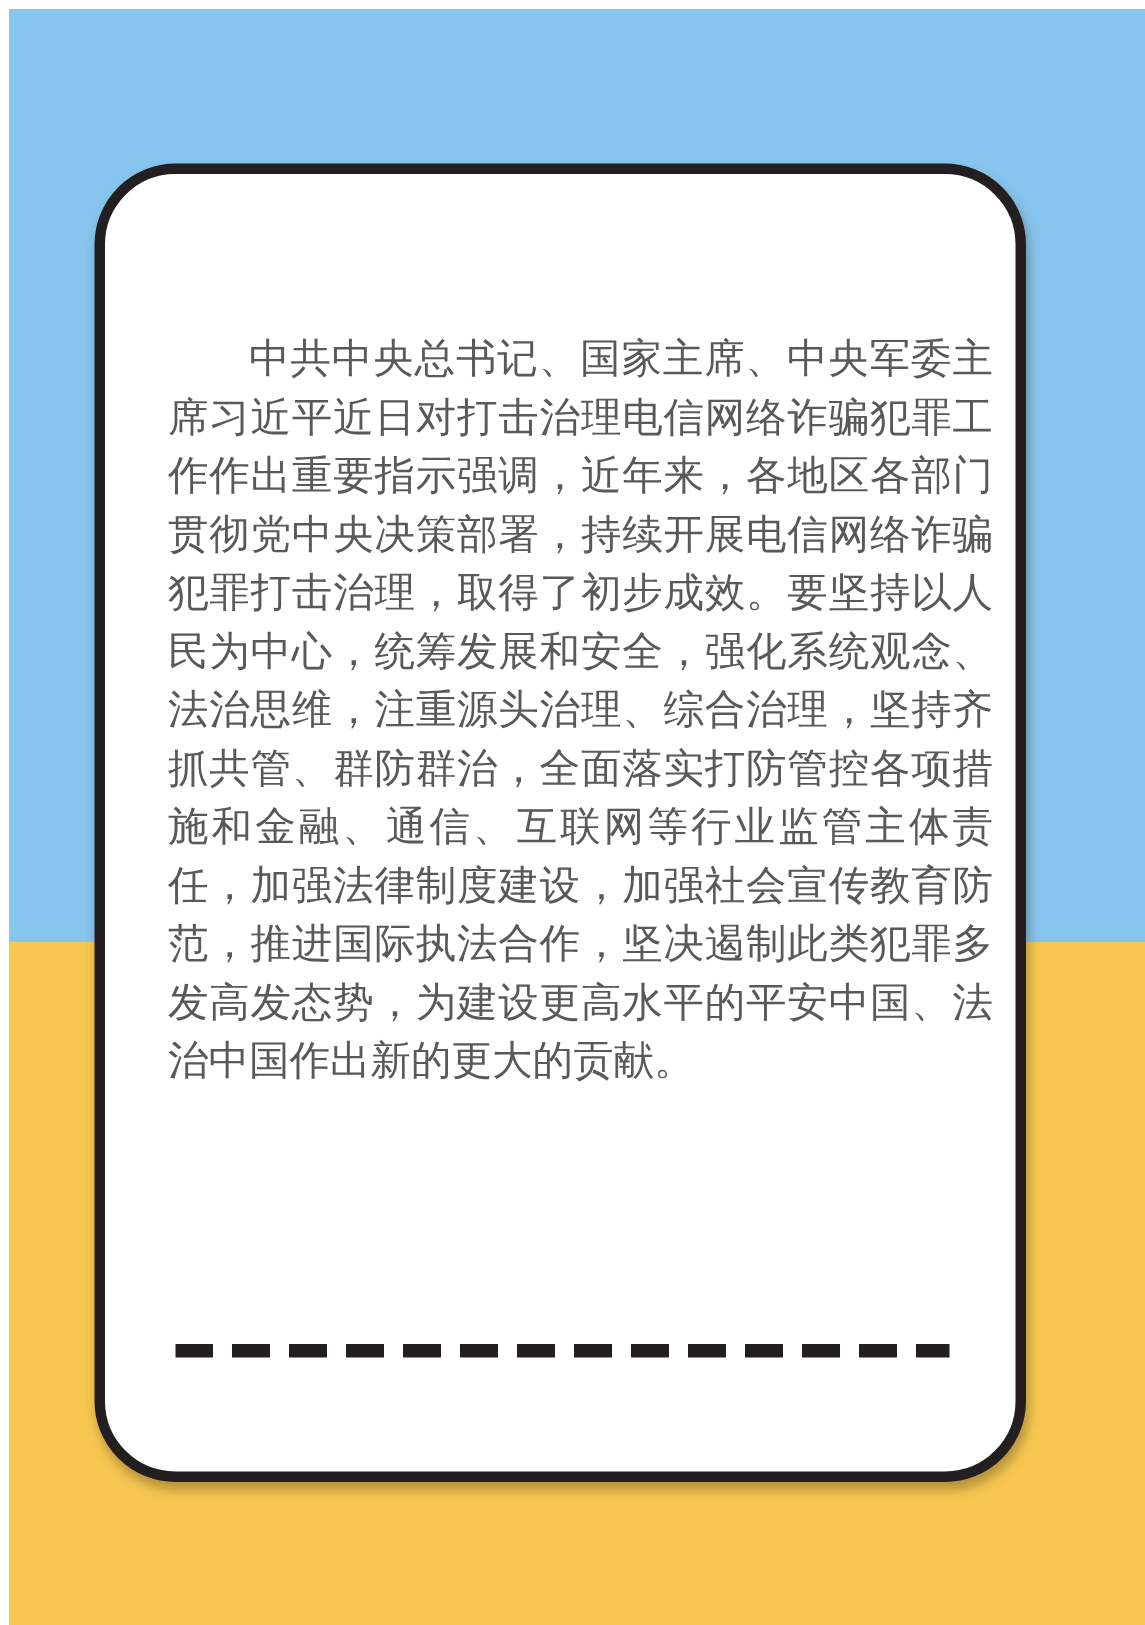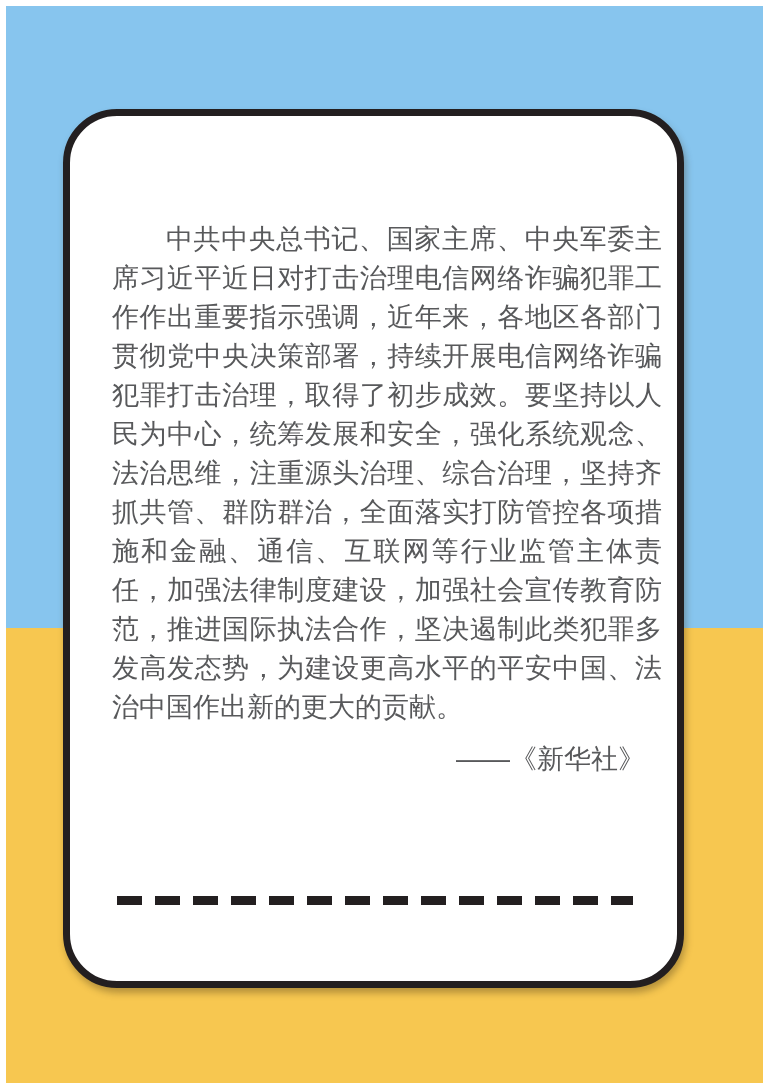--- a/index.html
+++ b/index.html
@@ -93,19 +93,18 @@
 
   <div class="bg-top" style="background: rgb(135, 197, 238);"></div>
 
   <div class="bg-bottom" style="background: rgb(247, 199, 80);"></div>
 
   <div class="quote-card">
 
     <p class="quote-text">中共中央总书记、国家主席、中央军委主席习近平近日对打击治理电信网络诈骗犯罪工作作出重要指示强调，近年来，各地区各部门贯彻党中央决策部署，持续开展电信网络诈骗犯罪打击治理，取得了初步成效。要坚持以人民为中心，统筹发展和安全，强化系统观念、法治思维，注重源头治理、综合治理，坚持齐抓共管、群防群治，全面落实打防管控各项措施和金融、通信、互联网等行业监管主体责任，加强法律制度建设，加强社会宣传教育防范，推进国际执法合作，坚决遏制此类犯罪多发高发态势，为建设更高水平的平安中国、法治中国作出新的更大的贡献。</p>
 
     <div class="attribution">
-      <div>——《新华社》</div>
     </div>
 
     <div class="dashed-divider"></div>
 
   </div>
 </div>
 
 </body></html>

